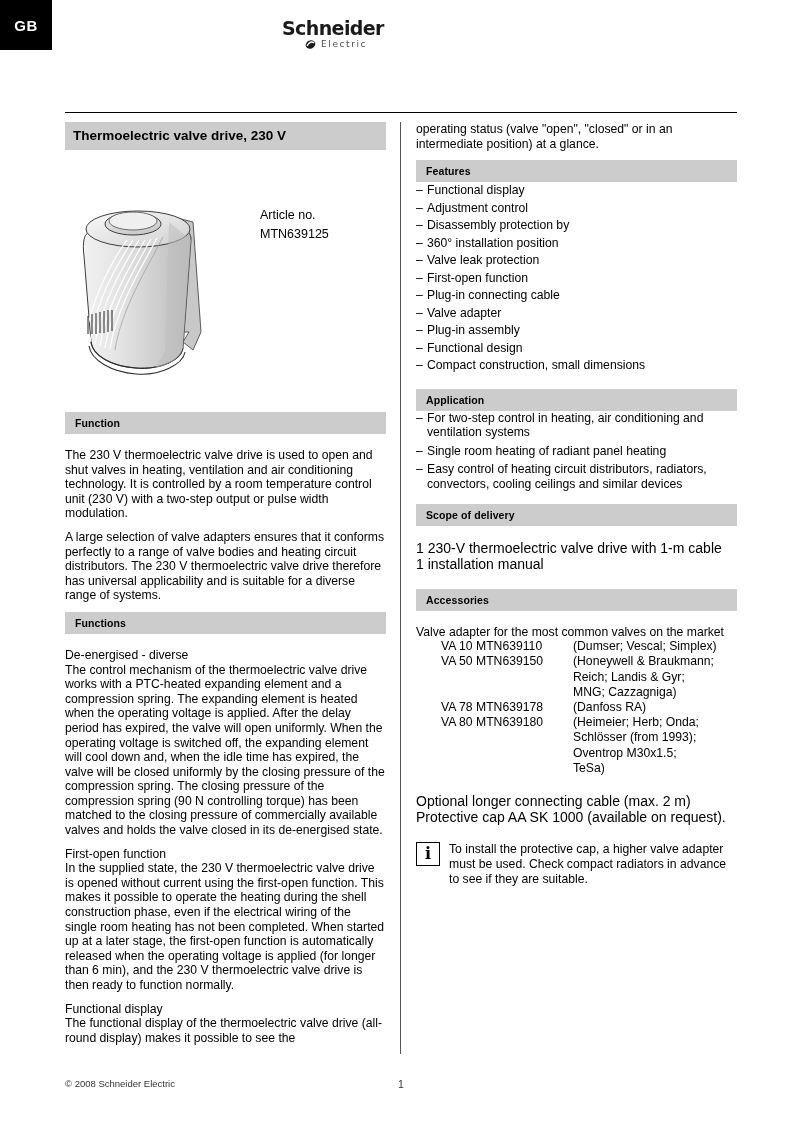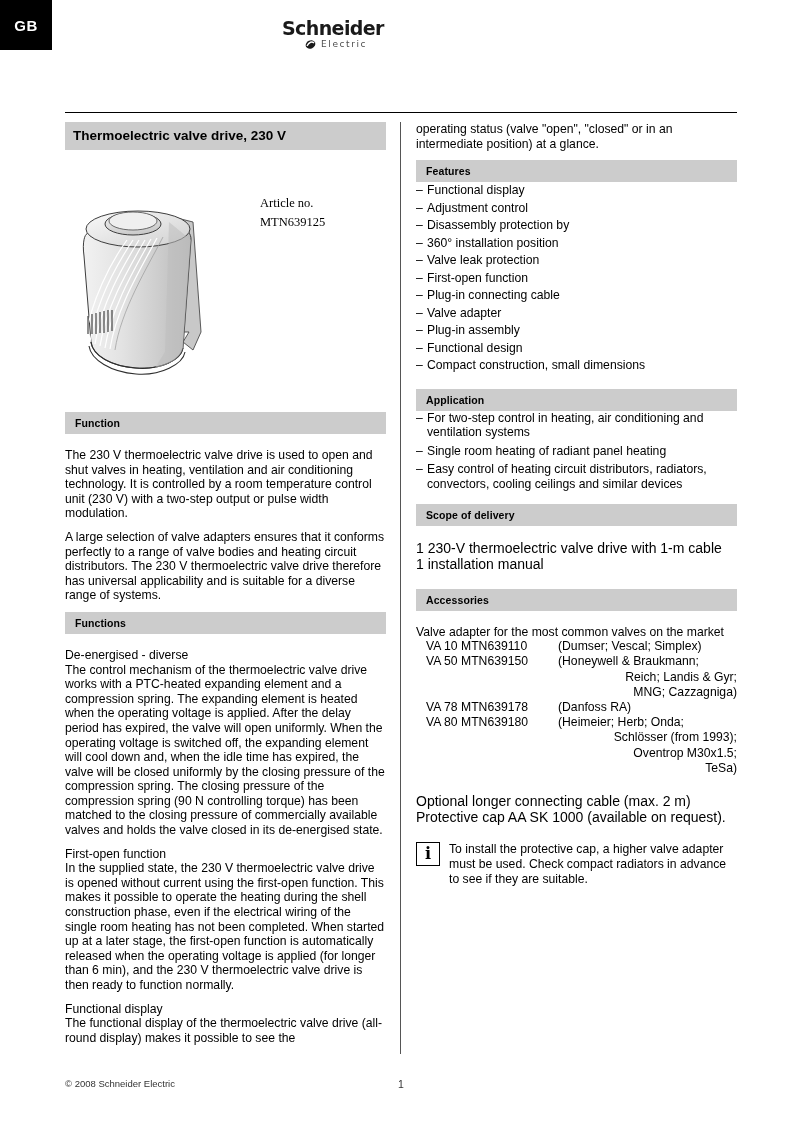--- a/index.html
+++ b/index.html
@@ -160,53 +160,51 @@
   }
 
   
   .article-row {
     position: relative;
     height: 262px;
   }
   .article-label {
     position: absolute;
     left: 195px;
-    top: 44px;
+    top: 56px;
     font-size: 12.5px;
     line-height: 19px;
-    font-family: Liberation Serif, serif;
   }
   .product-img {
     position: absolute;
     left: 0px;
     top: 32px;
     width: 195px;
     height: 220px;
   }
 
   
   .adapter-table {
-    margin-left: 10px;
+    margin-left: 25px;
     font-size: 12.2px;
     line-height: 15.2px;
   }
   .adapter-row {
     display: flex;
   }
   .adapter-code {
     width: 132px;
     flex: 0 0 132px;
     white-space: pre;
   }
   .adapter-desc {
     flex: 1;
   }
   .adapter-cont {
     margin-left: 132px;
-    text-align: right;
   }
 
   
   .note {
     display: flex;
     margin-top: 17px;
   }
   .note-icon {
     flex: 0 0 auto;
     width: 22px;

